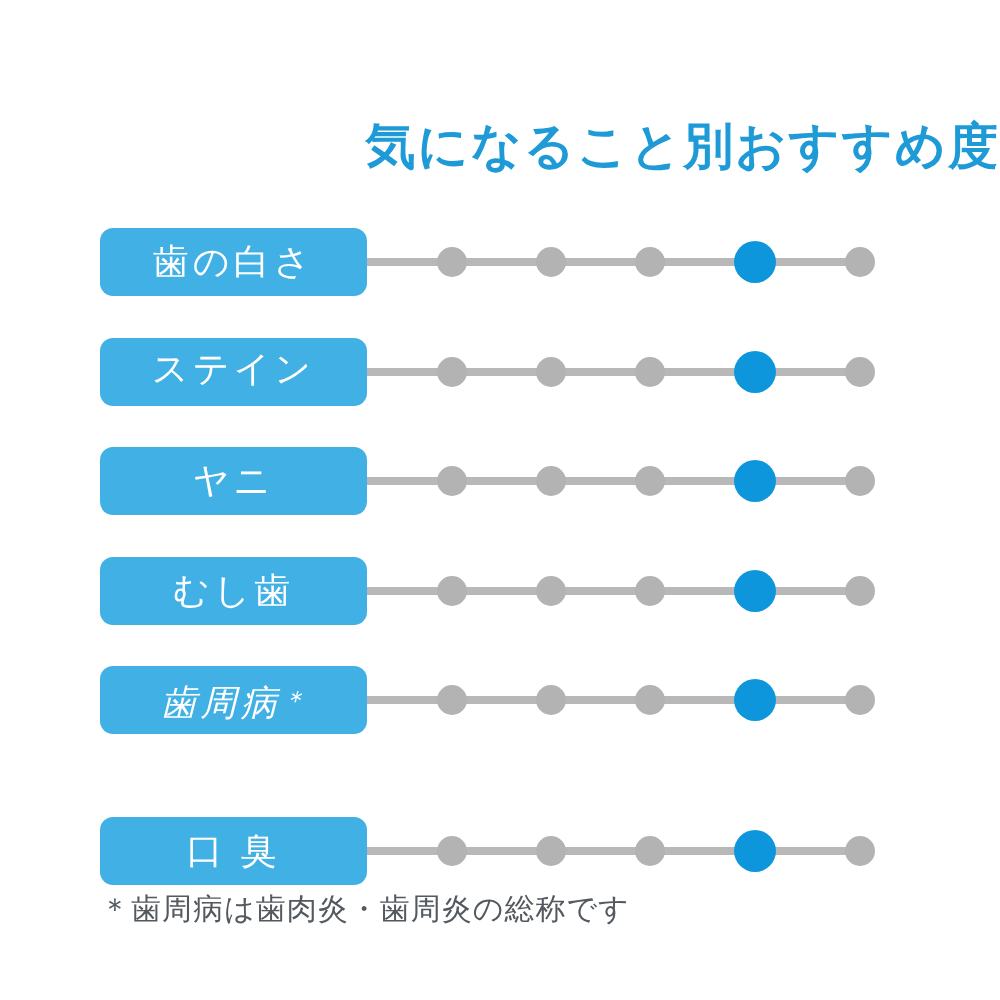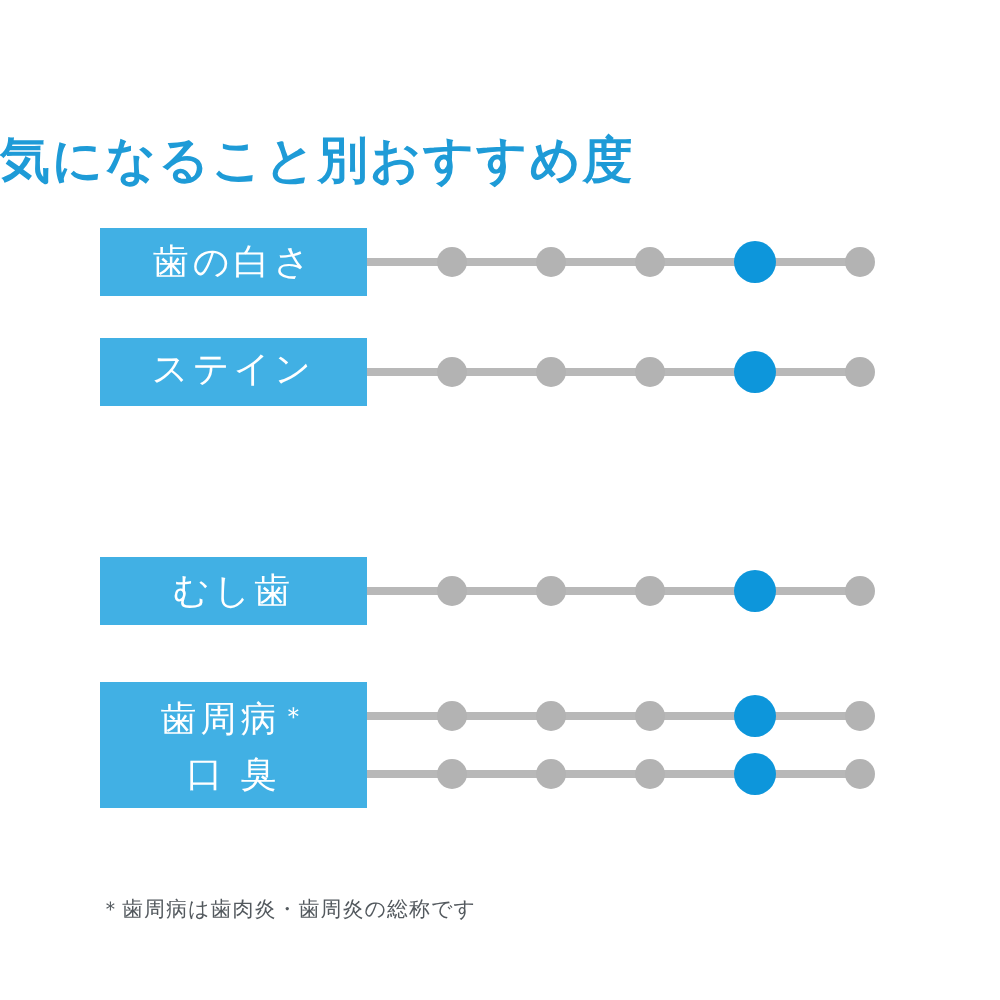--- a/index.html
+++ b/index.html
@@ -18,23 +18,23 @@
     position: relative;
     width: 1000px;
     height: 1000px;
     background: #ffffff;
   }
 
   
   .chart-title {
     position: absolute;
     left: 0;
-    top: 130px;
-    width: 1000px;
-    text-align: left;
+    top: 116px;
+    width: 1000px;
+    text-align: right;
     font-size: 50px;
     line-height: 60px;
     font-weight: 700;
     letter-spacing: 2px;
     color: #1e9bd7;
     white-space: nowrap;
   }
 
   
   .rows {
@@ -61,20 +61,21 @@
     background: #41b0e4;
     color: #ffffff;
     font-size: 36px;
     line-height: 68px;
     text-align: center;
     letter-spacing: 4px;
     font-weight: 400;
     box-sizing: border-box;
     white-space: nowrap;
     overflow: hidden;
+    border-radius: 13px;
   }
 
   .row-label .star {
     font-size: 26px;
     vertical-align: 6px;
     letter-spacing: 0;
   }
 
   
   .row-scale {
@@ -112,21 +113,21 @@
     height: 42px;
     margin-top: -21px;
     margin-left: -21px;
   }
 
   
   .footnote {
     position: absolute;
     left: 100px;
     top: 888px;
-    font-size: 21px;
+    font-size: 30px;
     line-height: 42px;
     color: #53595e;
     letter-spacing: 1px;
     white-space: nowrap;
   }
 </style>
 </head>
 <body>
 
 <div id="infographic">
@@ -149,43 +150,54 @@
         <div class="row-label"><span>ステイン</span></div>
         <div class="row-scale">
           <div class="scale-line"></div>
           <div class="dot" style="left: 85px;"></div>
           <div class="dot" style="left: 184px;"></div>
           <div class="dot" style="left: 283px;"></div>
           <div class="dot active" style="left: 388px;"></div>
           <div class="dot" style="left: 493px;"></div>
         </div>
       </div>
+      <div class="rating-row" style="top: 447px;">
+        <div class="row-label"><span>ヤニ</span></div>
+        <div class="row-scale">
+          <div class="scale-line"></div>
+          <div class="dot" style="left: 85px;"></div>
+          <div class="dot" style="left: 184px;"></div>
+          <div class="dot" style="left: 283px;"></div>
+          <div class="dot active" style="left: 388px;"></div>
+          <div class="dot" style="left: 493px;"></div>
+        </div>
+      </div>
       <div class="rating-row" style="top: 556.5px; padding-left: 40px;">
         <div class="row-label"><span>むし歯</span></div>
         <div class="row-scale">
           <div class="scale-line"></div>
           <div class="dot" style="left: 85px;"></div>
           <div class="dot" style="left: 184px;"></div>
           <div class="dot" style="left: 283px;"></div>
           <div class="dot active" style="left: 388px;"></div>
           <div class="dot" style="left: 493px;"></div>
         </div>
       </div>
-      <div class="rating-row" style="top: 682px;">
+      <div class="rating-row" style="top: 666px; font-style: italic;">
         <div class="row-label"><span>歯周病</span><span class="star">＊</span></div>
         <div class="row-scale">
           <div class="scale-line"></div>
           <div class="dot" style="left: 85px;"></div>
           <div class="dot" style="left: 184px;"></div>
           <div class="dot" style="left: 283px;"></div>
           <div class="dot active" style="left: 388px;"></div>
           <div class="dot" style="left: 493px;"></div>
         </div>
       </div>
-      <div class="rating-row" style="top: 740px;">
+      <div class="rating-row" style="top: 817px;">
         <div class="row-label"><span>口 臭</span></div>
         <div class="row-scale">
           <div class="scale-line"></div>
           <div class="dot" style="left: 85px;"></div>
           <div class="dot" style="left: 184px;"></div>
           <div class="dot" style="left: 283px;"></div>
           <div class="dot active" style="left: 388px;"></div>
           <div class="dot" style="left: 493px;"></div>
         </div>
       </div>

